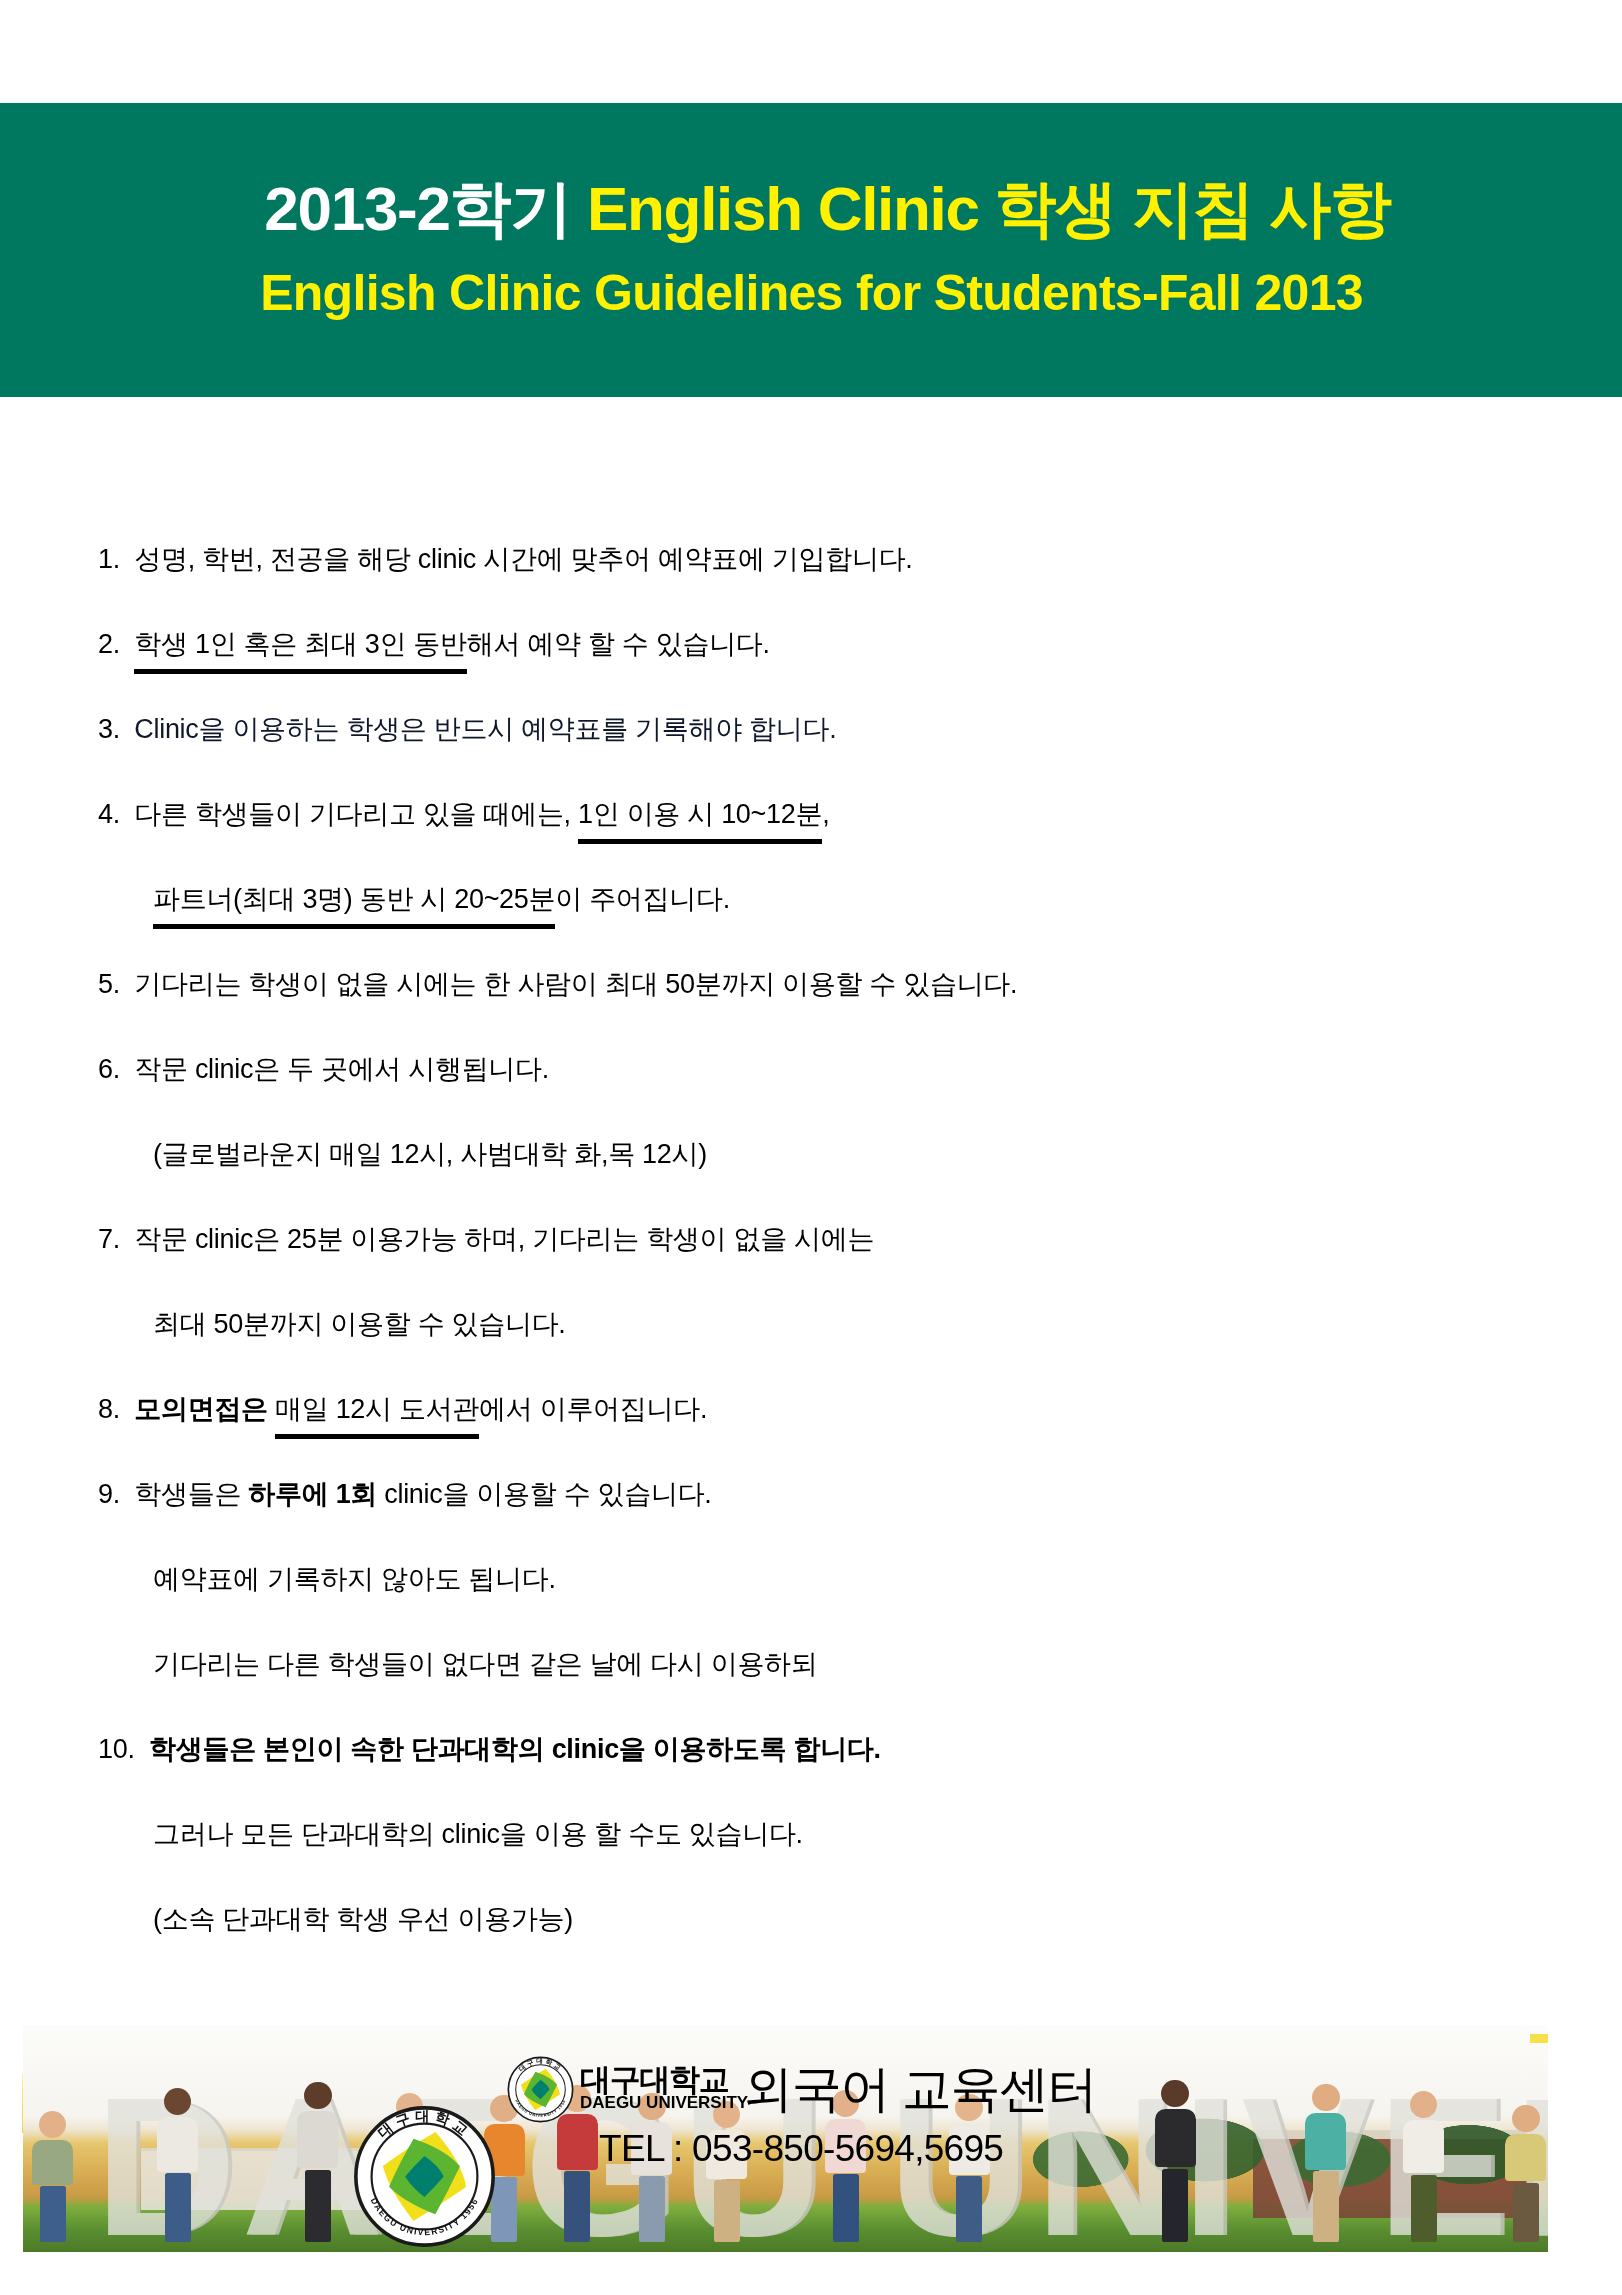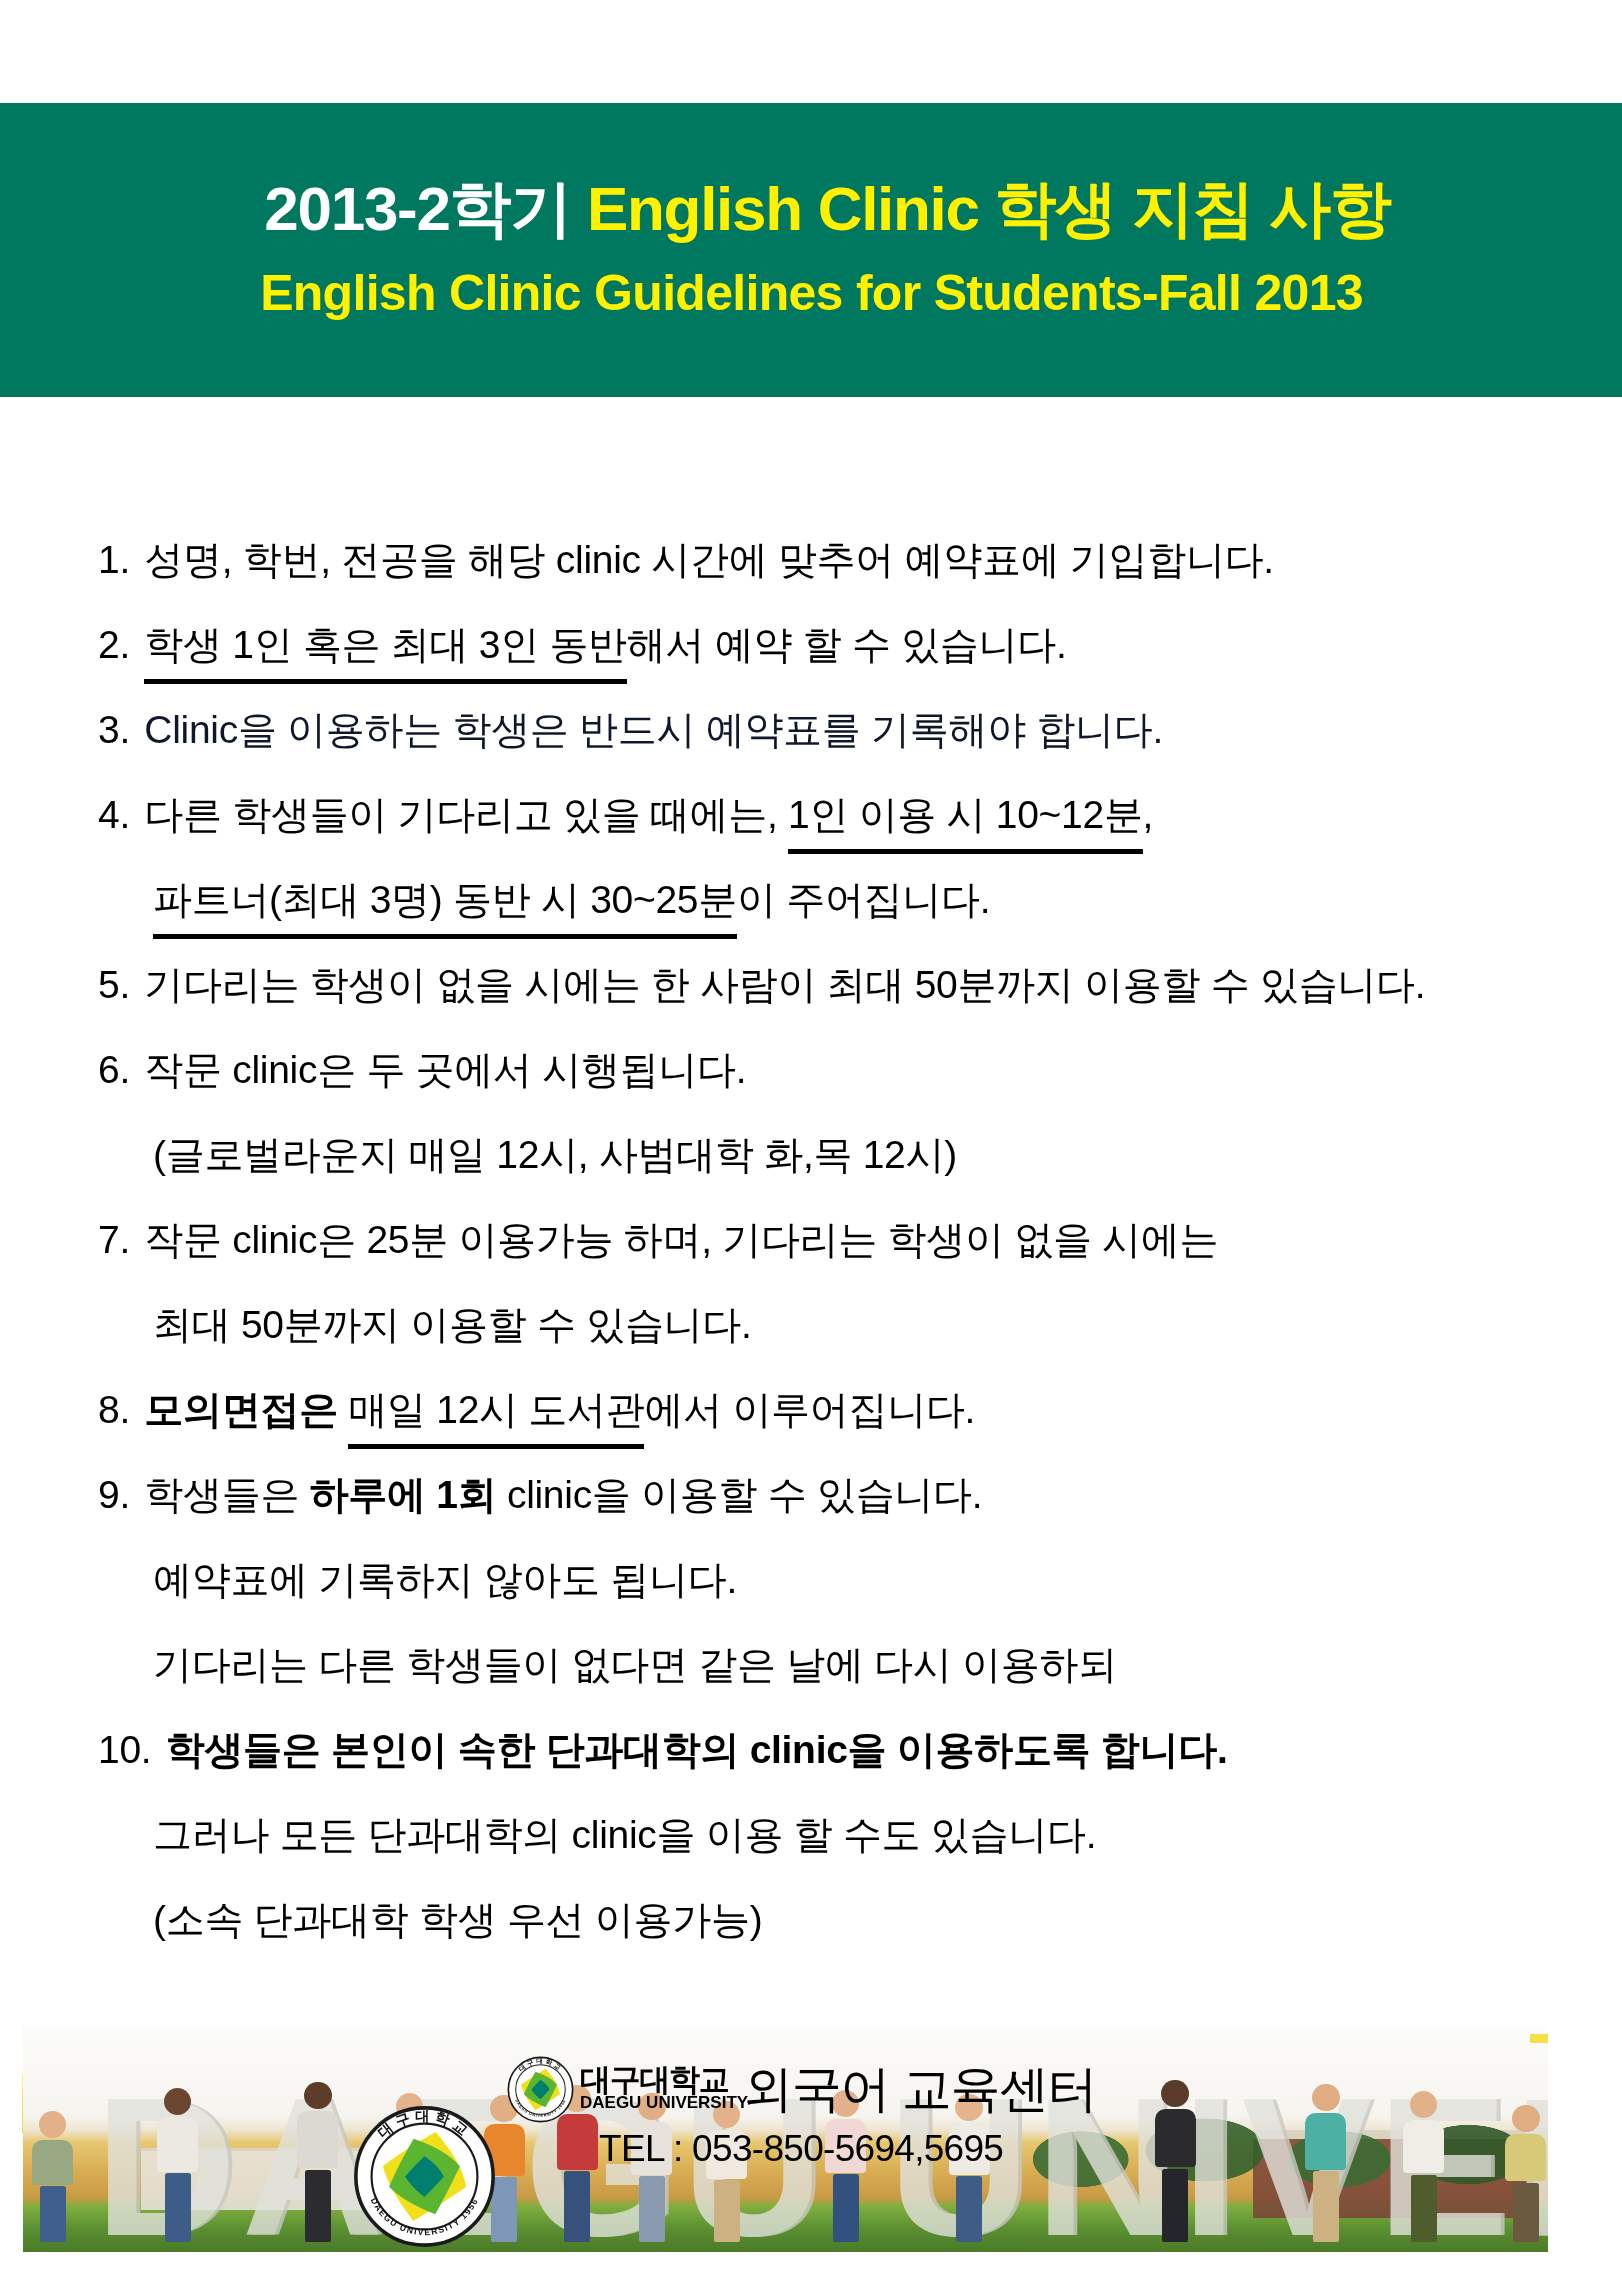--- a/index.html
+++ b/index.html
@@ -19,21 +19,21 @@
     padding-left:32px;
   }
   .banner .title .prefix{color:#ffffff;}
   .banner .title .main{color:#FFF100;}
   .banner .subtitle{
     margin-top:13px;font-size:50px;font-weight:700;color:#FFF100;
     letter-spacing:-0.7px;white-space:nowrap;
   }
   
   .list{position:absolute;left:98px;top:517px;width:1466px;}
-  .line{height:85px;line-height:85px;font-size:39px;letter-spacing:-0.3px;white-space:nowrap;}
+  .line{height:85px;line-height:85px;font-size:27px;letter-spacing:-0.3px;white-space:nowrap;}
   .line.cont{padding-left:55px;}
   .num{margin-right:14.4px;}
   .seg.b{font-weight:700;}
   .seg.r{color:#0f172a;}
   .seg.u{
     display:inline-block;line-height:normal;
     border-bottom:5.2px solid currentColor;padding-bottom:6.5px;
   }
   
   .yellow-square{
@@ -87,21 +87,21 @@
     <span class="prefix">2013-2학기 </span><span class="main">English Clinic 학생 지침 사항</span>
   </div>
   <div class="subtitle">English Clinic Guidelines for Students-Fall 2013</div>
 </div>
 
 <div class="list">
     <div class="line"><span class="num">1.</span><span class="seg">성명, 학번, 전공을 해당 clinic 시간에 맞추어 예약표에 기입합니다.</span></div>
     <div class="line"><span class="num">2.</span><span class="seg u">학생 1인 혹은 최대 3인 동반</span><span class="seg">해서 예약 할 수 있습니다.</span></div>
     <div class="line"><span class="num">3.</span><span class="seg r">Clinic을 이용하는 학생은 반드시 예약표를 기록해야 합니다.</span></div>
     <div class="line"><span class="num">4.</span><span class="seg">다른 학생들이 기다리고 있을 때에는, </span><span class="seg u">1인 이용 시 10~12분</span><span class="seg">,</span></div>
-    <div class="line cont"><span class="seg u">파트너(최대 3명) 동반 시 30~25분</span><span class="seg">이 주어집니다.</span></div>
+    <div class="line cont"><span class="seg u">파트너(최대 3명) 동반 시 20~25분</span><span class="seg">이 주어집니다.</span></div>
     <div class="line"><span class="num">5.</span><span class="seg">기다리는 학생이 없을 시에는 한 사람이 최대 50분까지 이용할 수 있습니다.</span></div>
     <div class="line"><span class="num">6.</span><span class="seg">작문 clinic은 두 곳에서 시행됩니다.</span></div>
     <div class="line cont"><span class="seg">(글로벌라운지 매일 12시, 사범대학 화,목 12시)</span></div>
     <div class="line"><span class="num">7.</span><span class="seg">작문 clinic은 25분 이용가능 하며, 기다리는 학생이 없을 시에는</span></div>
     <div class="line cont"><span class="seg">최대 50분까지 이용할 수 있습니다.</span></div>
     <div class="line"><span class="num">8.</span><span class="seg b">모의면접은</span><span class="seg"> </span><span class="seg u">매일 12시 도서관</span><span class="seg">에서 이루어집니다.</span></div>
     <div class="line"><span class="num">9.</span><span class="seg">학생들은 </span><span class="seg b">하루에 1회</span><span class="seg"> clinic을 이용할 수 있습니다.</span></div>
     <div class="line cont"><span class="seg">예약표에 기록하지 않아도 됩니다.</span></div>
     <div class="line cont"><span class="seg">기다리는 다른 학생들이 없다면 같은 날에 다시 이용하되</span></div>
     <div class="line"><span class="num">10.</span><span class="seg b">학생들은 본인이 속한 단과대학의 clinic을 이용하도록 합니다.</span></div>

